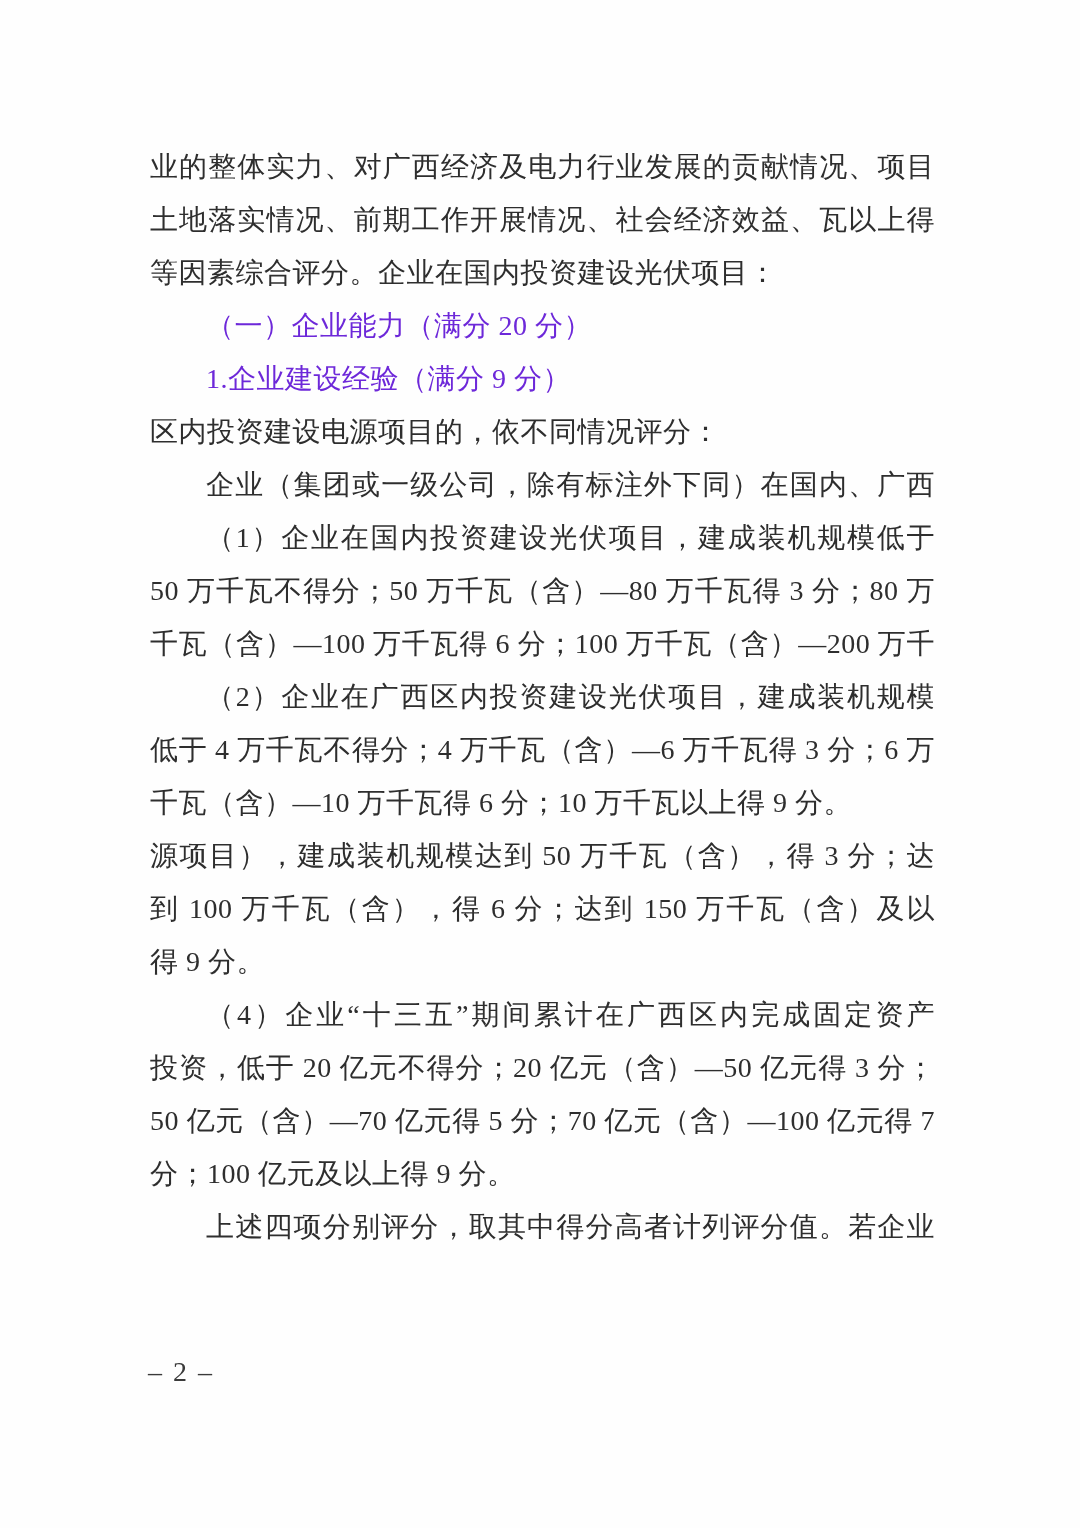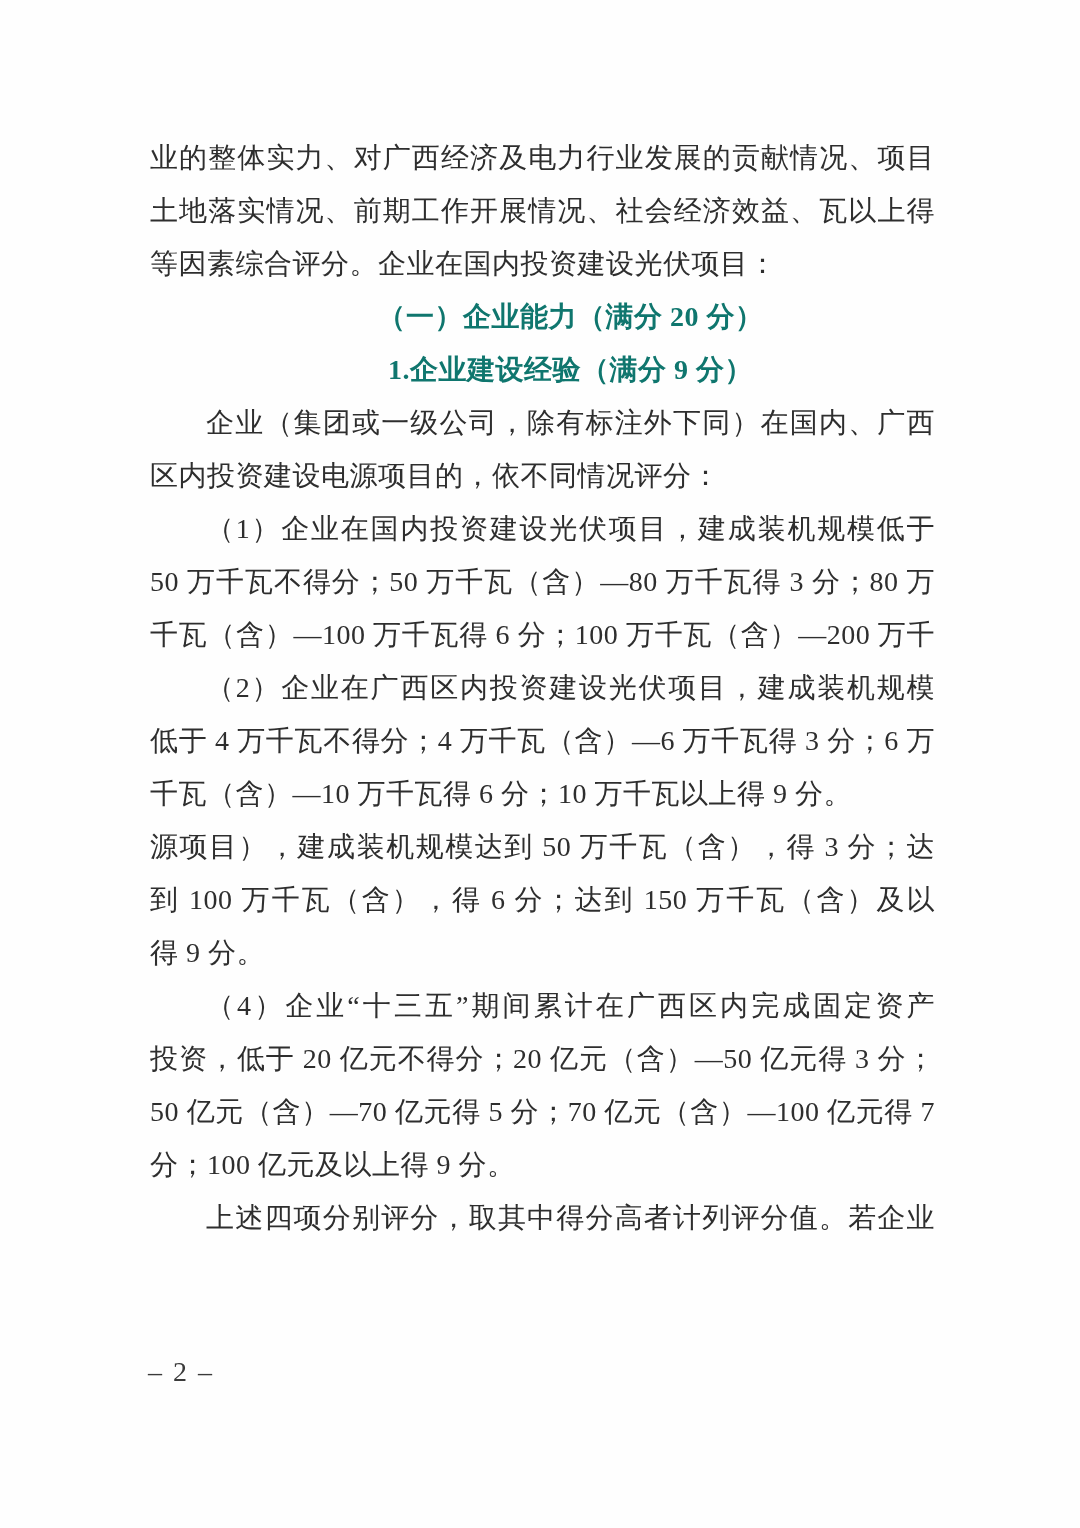--- a/index.html
+++ b/index.html
@@ -12,43 +12,42 @@
     width: 1080px;
     height: 1528px;
     background: #fefefe;
     overflow: hidden;
     font-family: "Liberation Serif", "DejaVu Serif", serif;
     color: #2e2e2e;
   }
   .doc-body {
     position: absolute;
     left: 150px;
-    top: 131px;
+    top: 140px;
     width: 785px;
   }
   .para { margin: 0; padding: 0; }
   .line {
     height: 53px;
     line-height: 53px;
     font-size: 28px;
     overflow: hidden;
     text-align: left;
     letter-spacing: 0.5px;
   }
   .line.j {
     text-align: justify;
     text-align-last: justify;
   }
   .line.indent {
     text-indent: 2em;
   }
   .line.bold {
-    font-weight: 700;
-    color: #0f766e;
-    text-align: center;
+    font-weight: 400;
+    color: #6d28d9;
   }
   .page-number {
     position: absolute;
     left: 148px;
     top: 1354px;
     height: 36px;
     line-height: 36px;
     font-size: 28px;
     color: #3a3a3a;
     letter-spacing: 2px;
@@ -64,22 +63,22 @@
         <div class="line j">土地落实情况、前期工作开展情况、社会经济效益、瓦以上得</div>
         <div class="line">等因素综合评分。企业在国内投资建设光伏项目：</div>
       </div>
       <div class="para">
         <div class="line bold indent">（一）企业能力（满分 20 分）</div>
       </div>
       <div class="para">
         <div class="line bold indent">1.企业建设经验（满分 9 分）</div>
       </div>
       <div class="para">
+        <div class="line">区内投资建设电源项目的，依不同情况评分：</div>
         <div class="line j indent">企业（集团或一级公司，除有标注外下同）在国内、广西</div>
-        <div class="line">区内投资建设电源项目的，依不同情况评分：</div>
       </div>
       <div class="para">
         <div class="line j indent">（1）企业在国内投资建设光伏项目，建成装机规模低于</div>
         <div class="line j">50 万千瓦不得分；50 万千瓦（含）—80 万千瓦得 3 分；80 万</div>
         <div class="line j">千瓦（含）—100 万千瓦得 6 分；100 万千瓦（含）—200 万千</div>
       </div>
       <div class="para">
         <div class="line j indent">（2）企业在广西区内投资建设光伏项目，建成装机规模</div>
         <div class="line j">低于 4 万千瓦不得分；4 万千瓦（含）—6 万千瓦得 3 分；6 万</div>
         <div class="line">千瓦（含）—10 万千瓦得 6 分；10 万千瓦以上得 9 分。</div>

